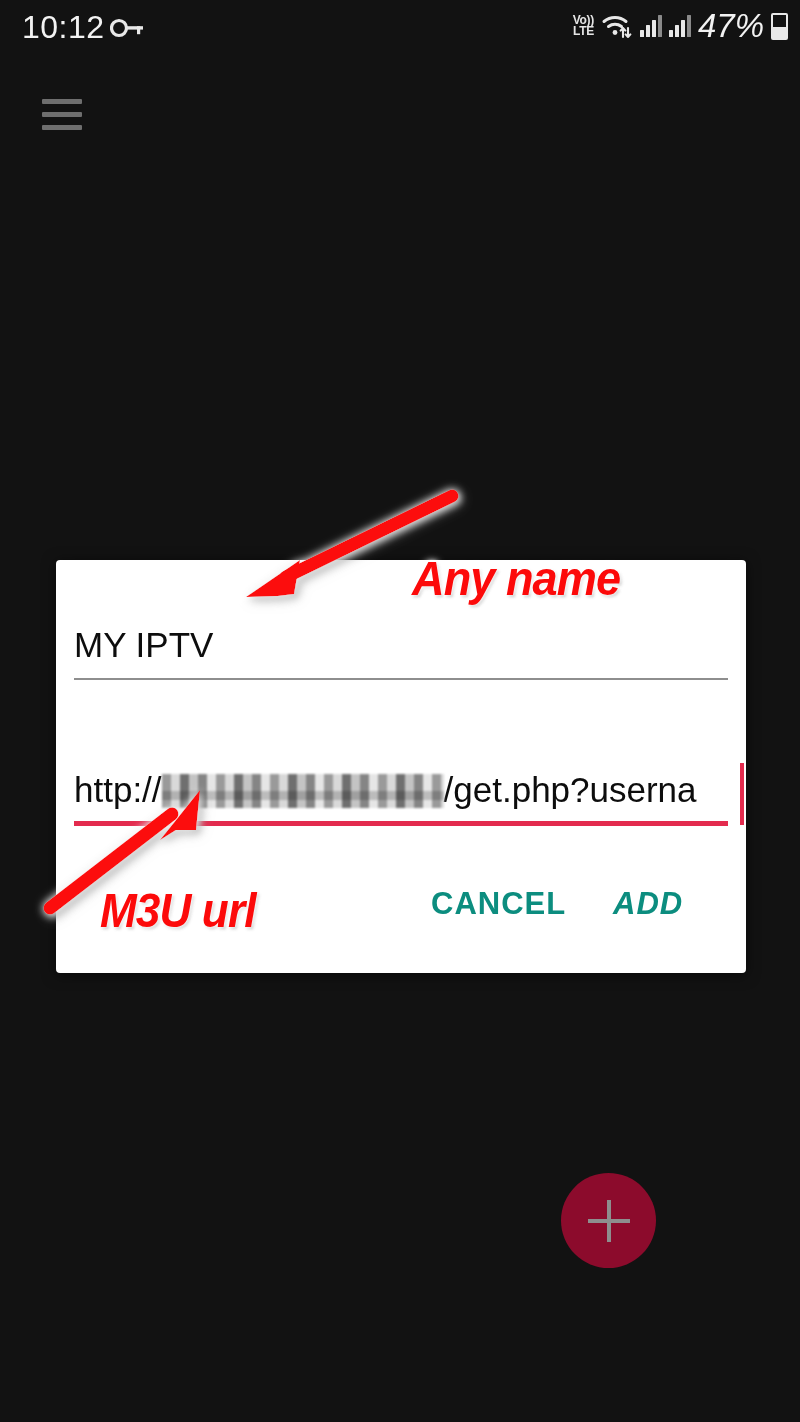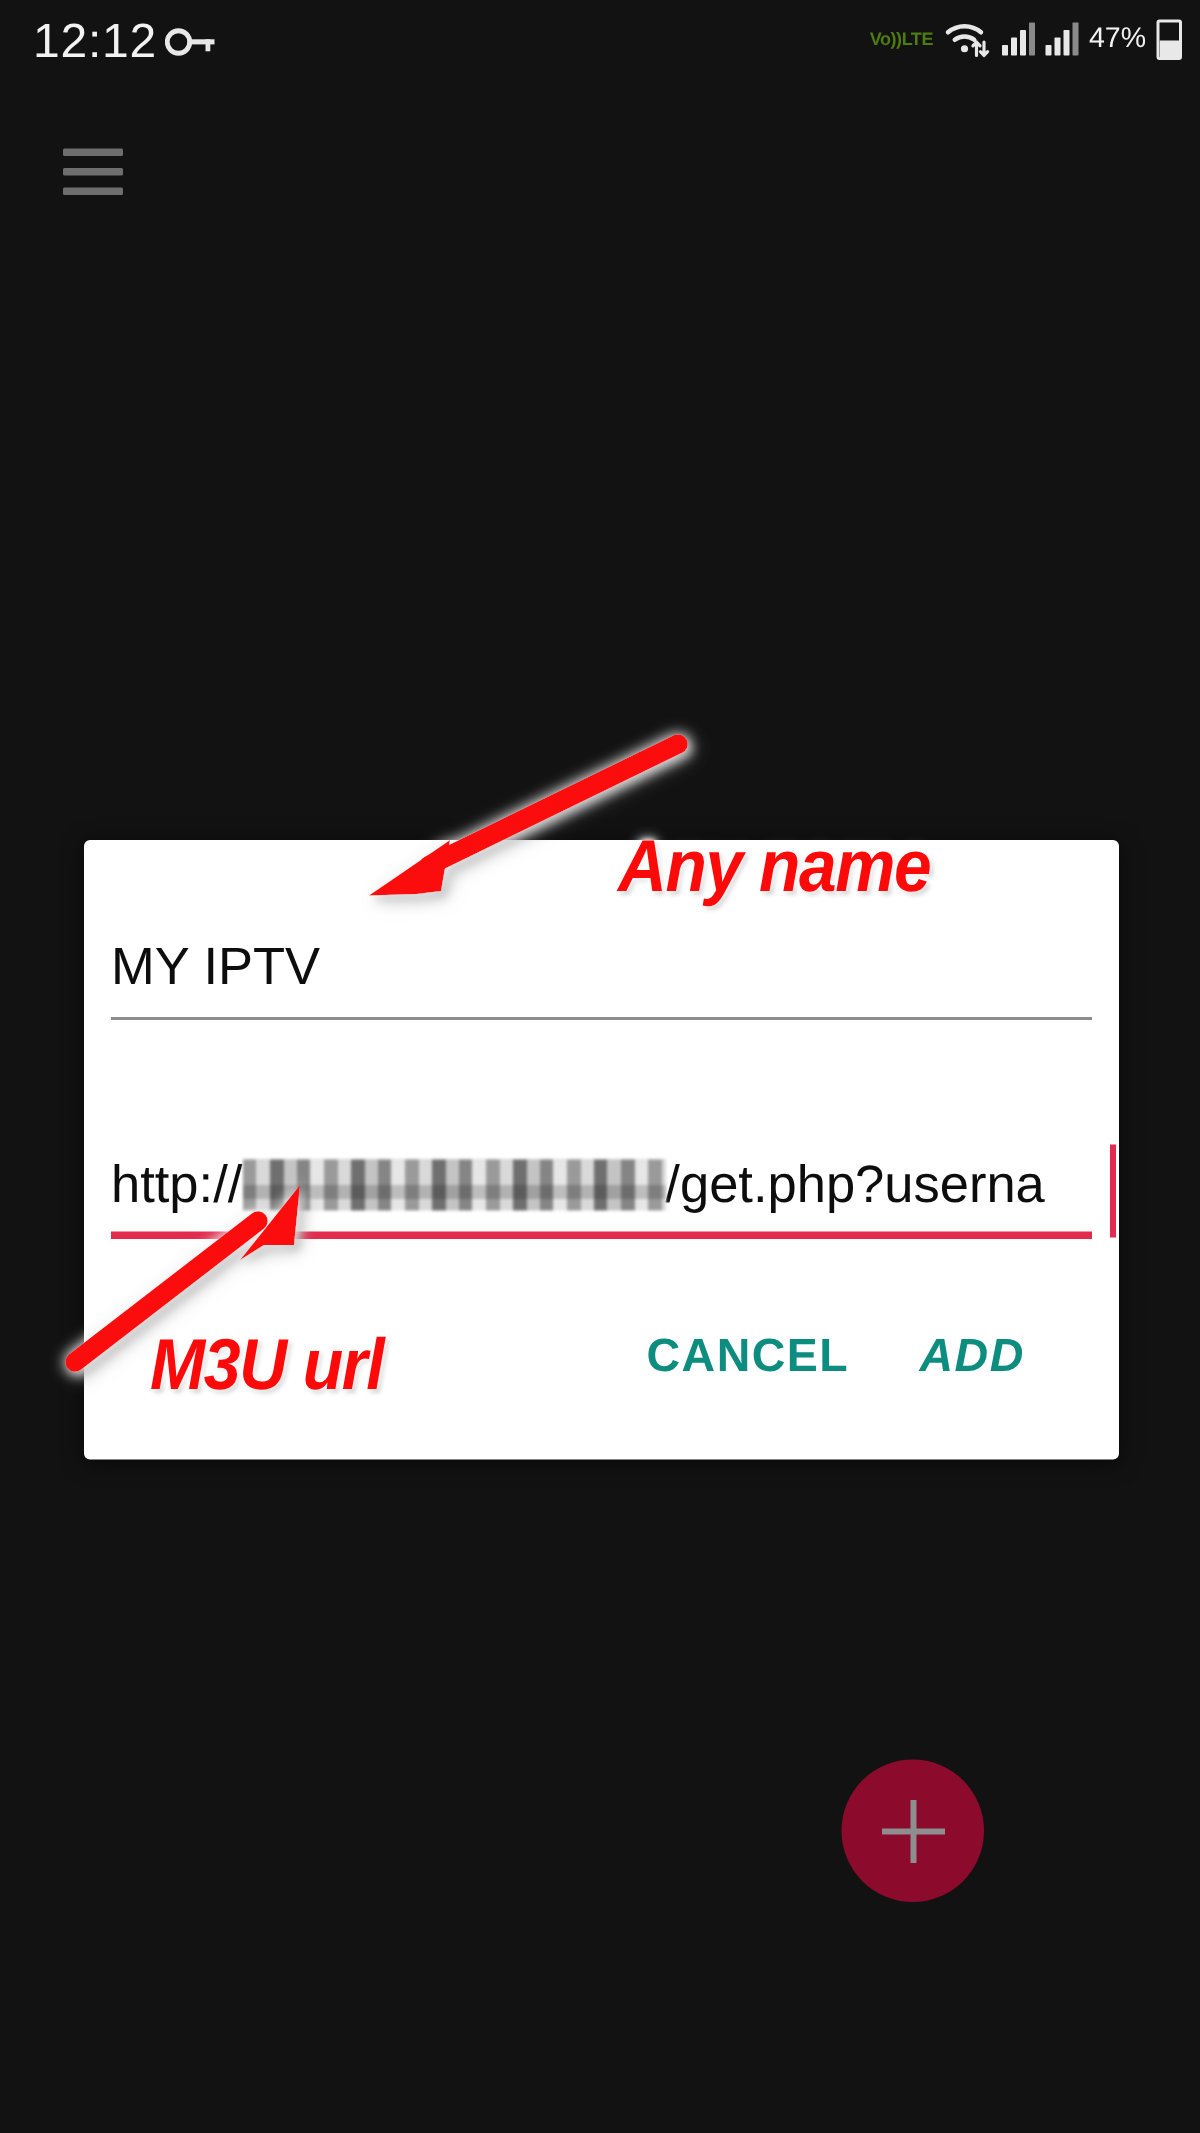--- a/index.html
+++ b/index.html
@@ -41,47 +41,48 @@
   #status-right {
     position: absolute;
     right: 12px; top: 4px;
     height: 44px;
     display: flex;
     align-items: center;
     gap: 7px;
   }
   .volte {
     display: flex;
-    flex-direction: row;
+    flex-direction: column;
     align-items: flex-end;
     justify-content: center;
-    color: #4d7c0f;
+    color: #e5e5e5;
     line-height: 11px;
   }
   .volte span { font-size: 12px; font-weight: bold; letter-spacing: -0.3px; }
   .sig {
     display: flex;
     align-items: flex-end;
     gap: 2px;
     height: 22px;
   }
   .sig i {
     display: block;
     width: 4px;
     background: #e8e8e8;
     border-radius: 0.5px;
   }
   .sig i:nth-child(1) { height: 7px; }
   .sig i:nth-child(2) { height: 12px; }
   .sig i:nth-child(3) { height: 17px; }
   .sig i:nth-child(4) { height: 22px; background: #8a8a8a; }
   #battery-pct {
-    font-size: 19px;
+    font-size: 33px;
     color: #f2f2f2;
     line-height: 32px;
+    font-style: italic;
   }
   #battery-icon {
     position: relative;
     width: 17px; height: 27px;
     border: 2px solid #e8e8e8;
     border-radius: 2px;
     box-sizing: border-box;
     overflow: hidden;
   }
   #battery-icon::before {
@@ -272,21 +273,21 @@
     line-height: 54px;
     letter-spacing: -1px;
   }
 </style>
 </head>
 <body>
 
 <div id="screen">
 
   <div id="status-bar">
-    <div id="status-time">12:12</div>
+    <div id="status-time">10:12</div>
 
     <svg id="vpn-key-icon" viewBox="0 0 34 22">
       <circle cx="9" cy="11" r="7.5" fill="none" stroke="#e8e8e8" stroke-width="3.2"></circle>
       <rect x="15" y="9.2" width="18" height="3.4" fill="#e8e8e8"></rect>
       <rect x="27" y="9.2" width="3.2" height="8" fill="#e8e8e8"></rect>
     </svg>
 
     <div id="status-right">
       <div class="volte">
         <span>Vo))</span>

